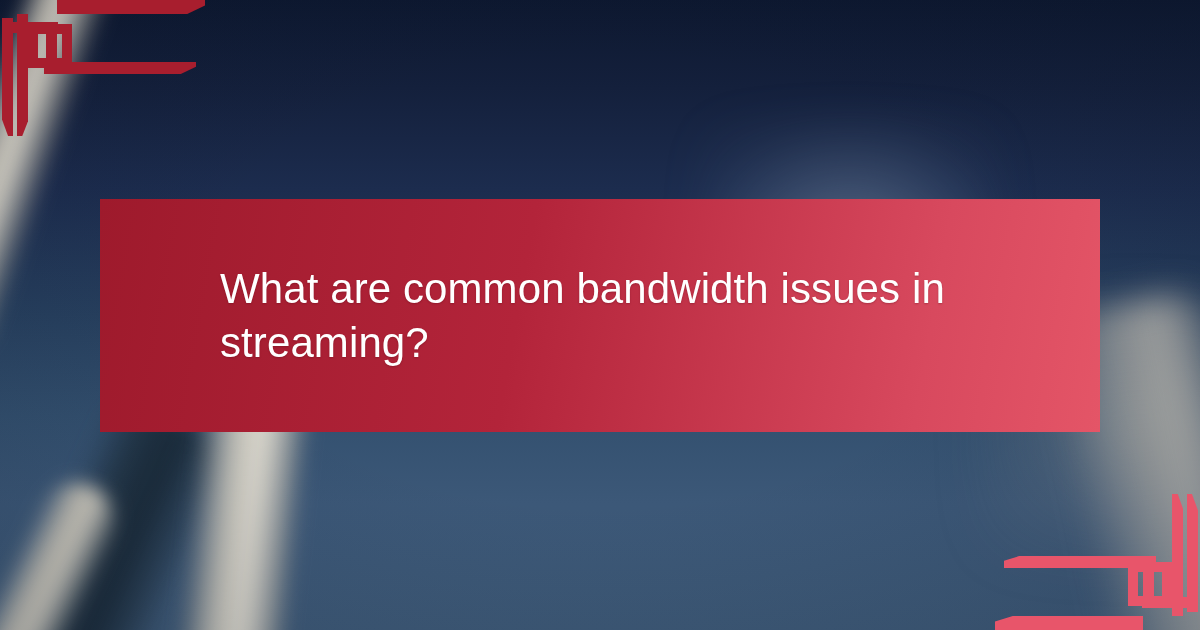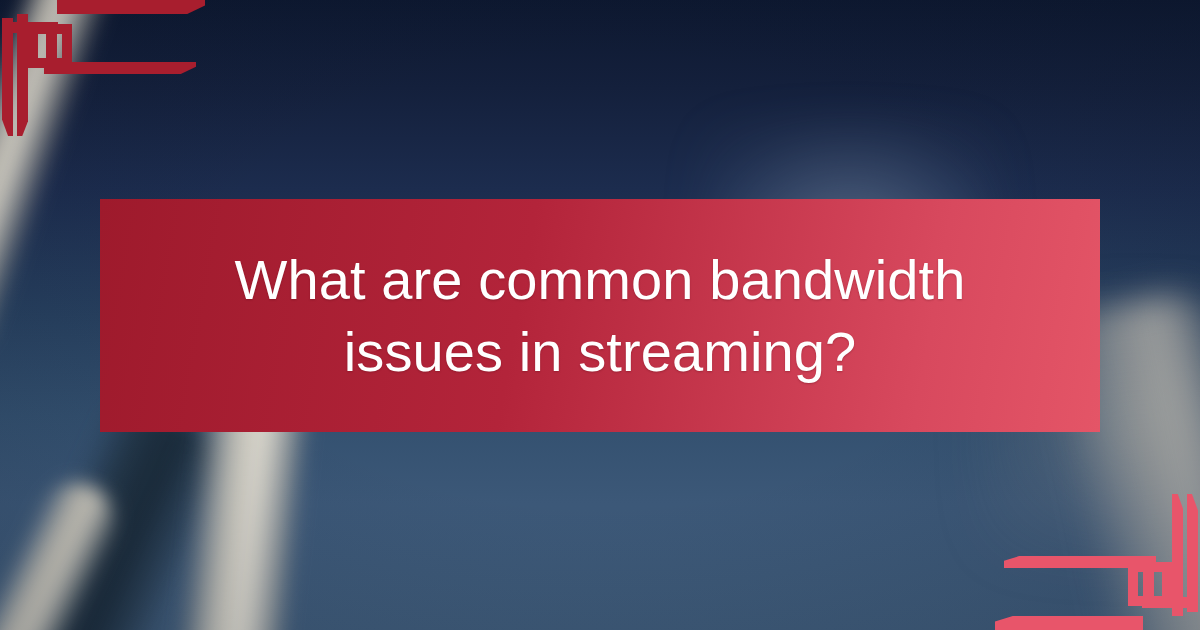--- a/index.html
+++ b/index.html
@@ -160,24 +160,23 @@
     height: 233px;
     background: linear-gradient(100deg, #9e1a2c 0%, #b3243a 42%, #d8495e 82%, #e45567 100%);
     display: flex;
     align-items: center;
     justify-content: center;
     box-sizing: border-box;
     padding: 0 60px;
   }
   #headline {
     color: #ffffff;
-    font-size: 56px;
+    font-size: 42px;
     line-height: 1.28;
     font-weight: 400;
-    text-align: center;
     letter-spacing: 0.1px;
     max-width: 760px;
     text-shadow: 0 1px 2px rgba(80,10,20,0.30);
   }
 
   
   .ornament { position: absolute; }
 
   
   #tl-bar-top {            

